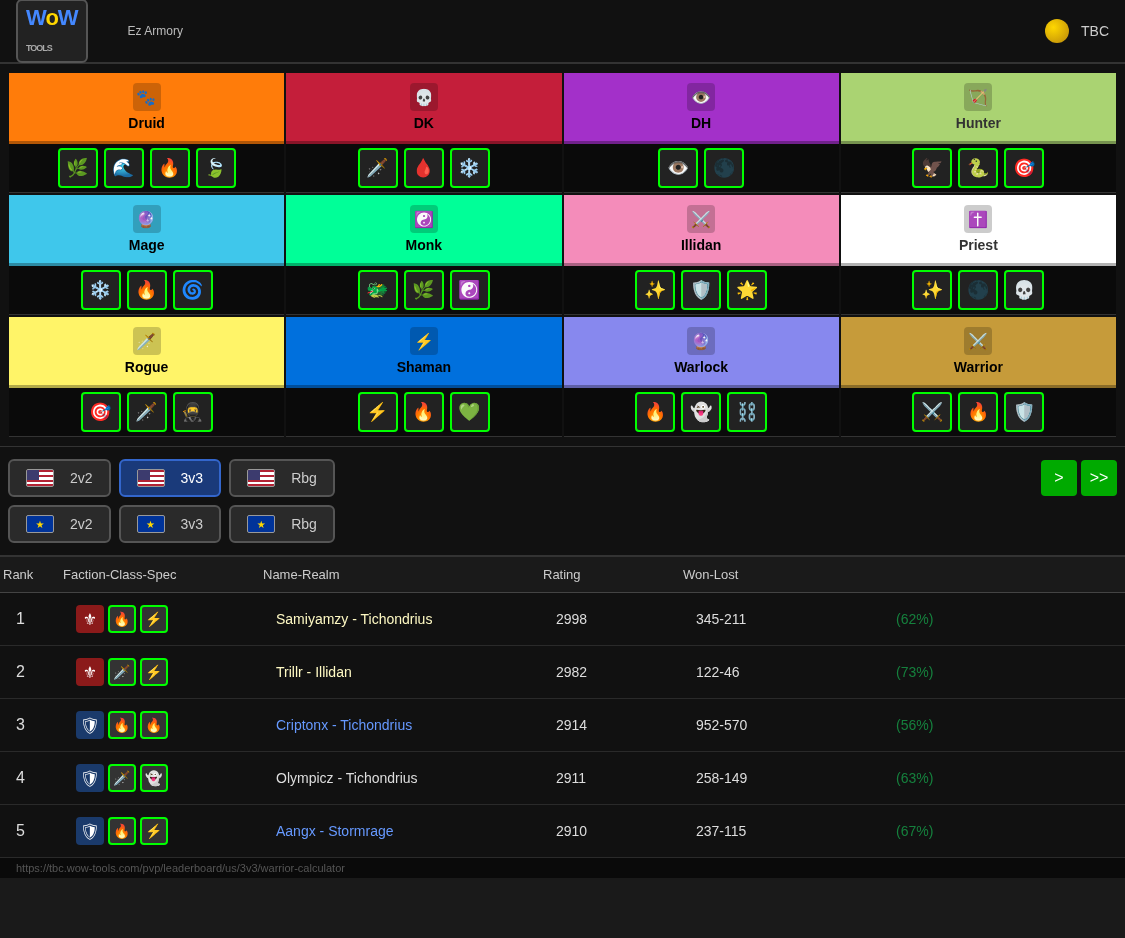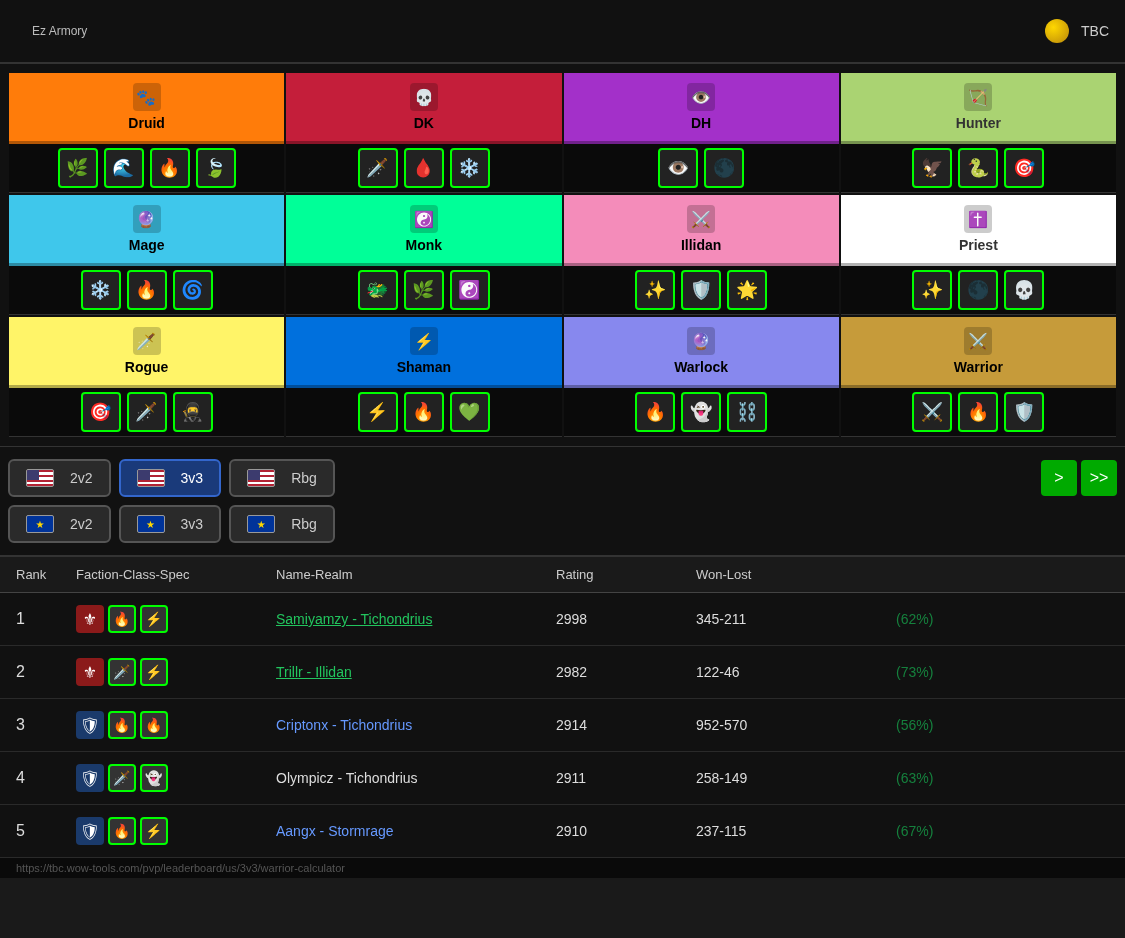--- a/index.html
+++ b/index.html
@@ -193,21 +193,21 @@
 
     
     .leaderboard {
       background: #111;
       margin: 0;
       border-top: 2px solid #333;
     }
     .lb-header {
       display: grid;
       grid-template-columns: 60px 200px 280px 140px 200px 120px;
-      padding: 10px 16px;
+      padding: 10px 3px;
       border-bottom: 1px solid #444;
       font-size: 13px;
       color: #ccc;
       background: #1a1a1a;
     }
     .lb-row {
       display: grid;
       grid-template-columns: 60px 200px 280px 140px 200px 120px;
       padding: 12px 16px;
       border-bottom: 1px solid #2a2a2a;
@@ -224,37 +224,40 @@
       background: #333;
     }
     .lb-spec-icon {
       width: 28px; height: 28px;
       border: 2px solid #00ff00;
       border-radius: 4px;
       background: #333;
       display: flex; align-items: center; justify-content: center;
       font-size: 14px;
     }
-    .lb-name-horde { color: #22c55e; cursor: pointer; text-decoration: underline; }
+    .lb-name-horde { color: #fef9c3; cursor: pointer; }
     .lb-name-alliance { color: #6699ff; cursor: pointer; }
     .lb-name-neutral { color: #ddd; }
     .lb-rating { color: #ddd; }
     .lb-wl { color: #ddd; }
     .lb-pct { color: #15803d; }
     .url-bar {
       background: #0a0a0a;
       padding: 4px 16px;
       font-size: 11px;
       color: #555;
     }
   </style>
 </head>
 <body>
 
 <div class="header">
+  <div class="logo">
+    <span>W</span>o<span>W</span><br><small style="font-size:9px;color:#aaa;">TOOLS</small>
+  </div>
   <button class="nav-btn">Ez Armory</button>
   <div class="tbc-btn">
     <div class="tbc-coin"></div>
     <span>TBC</span>
   </div>
 </div>
 
 <div class="class-grid">
 
   <div class="class-cell">

